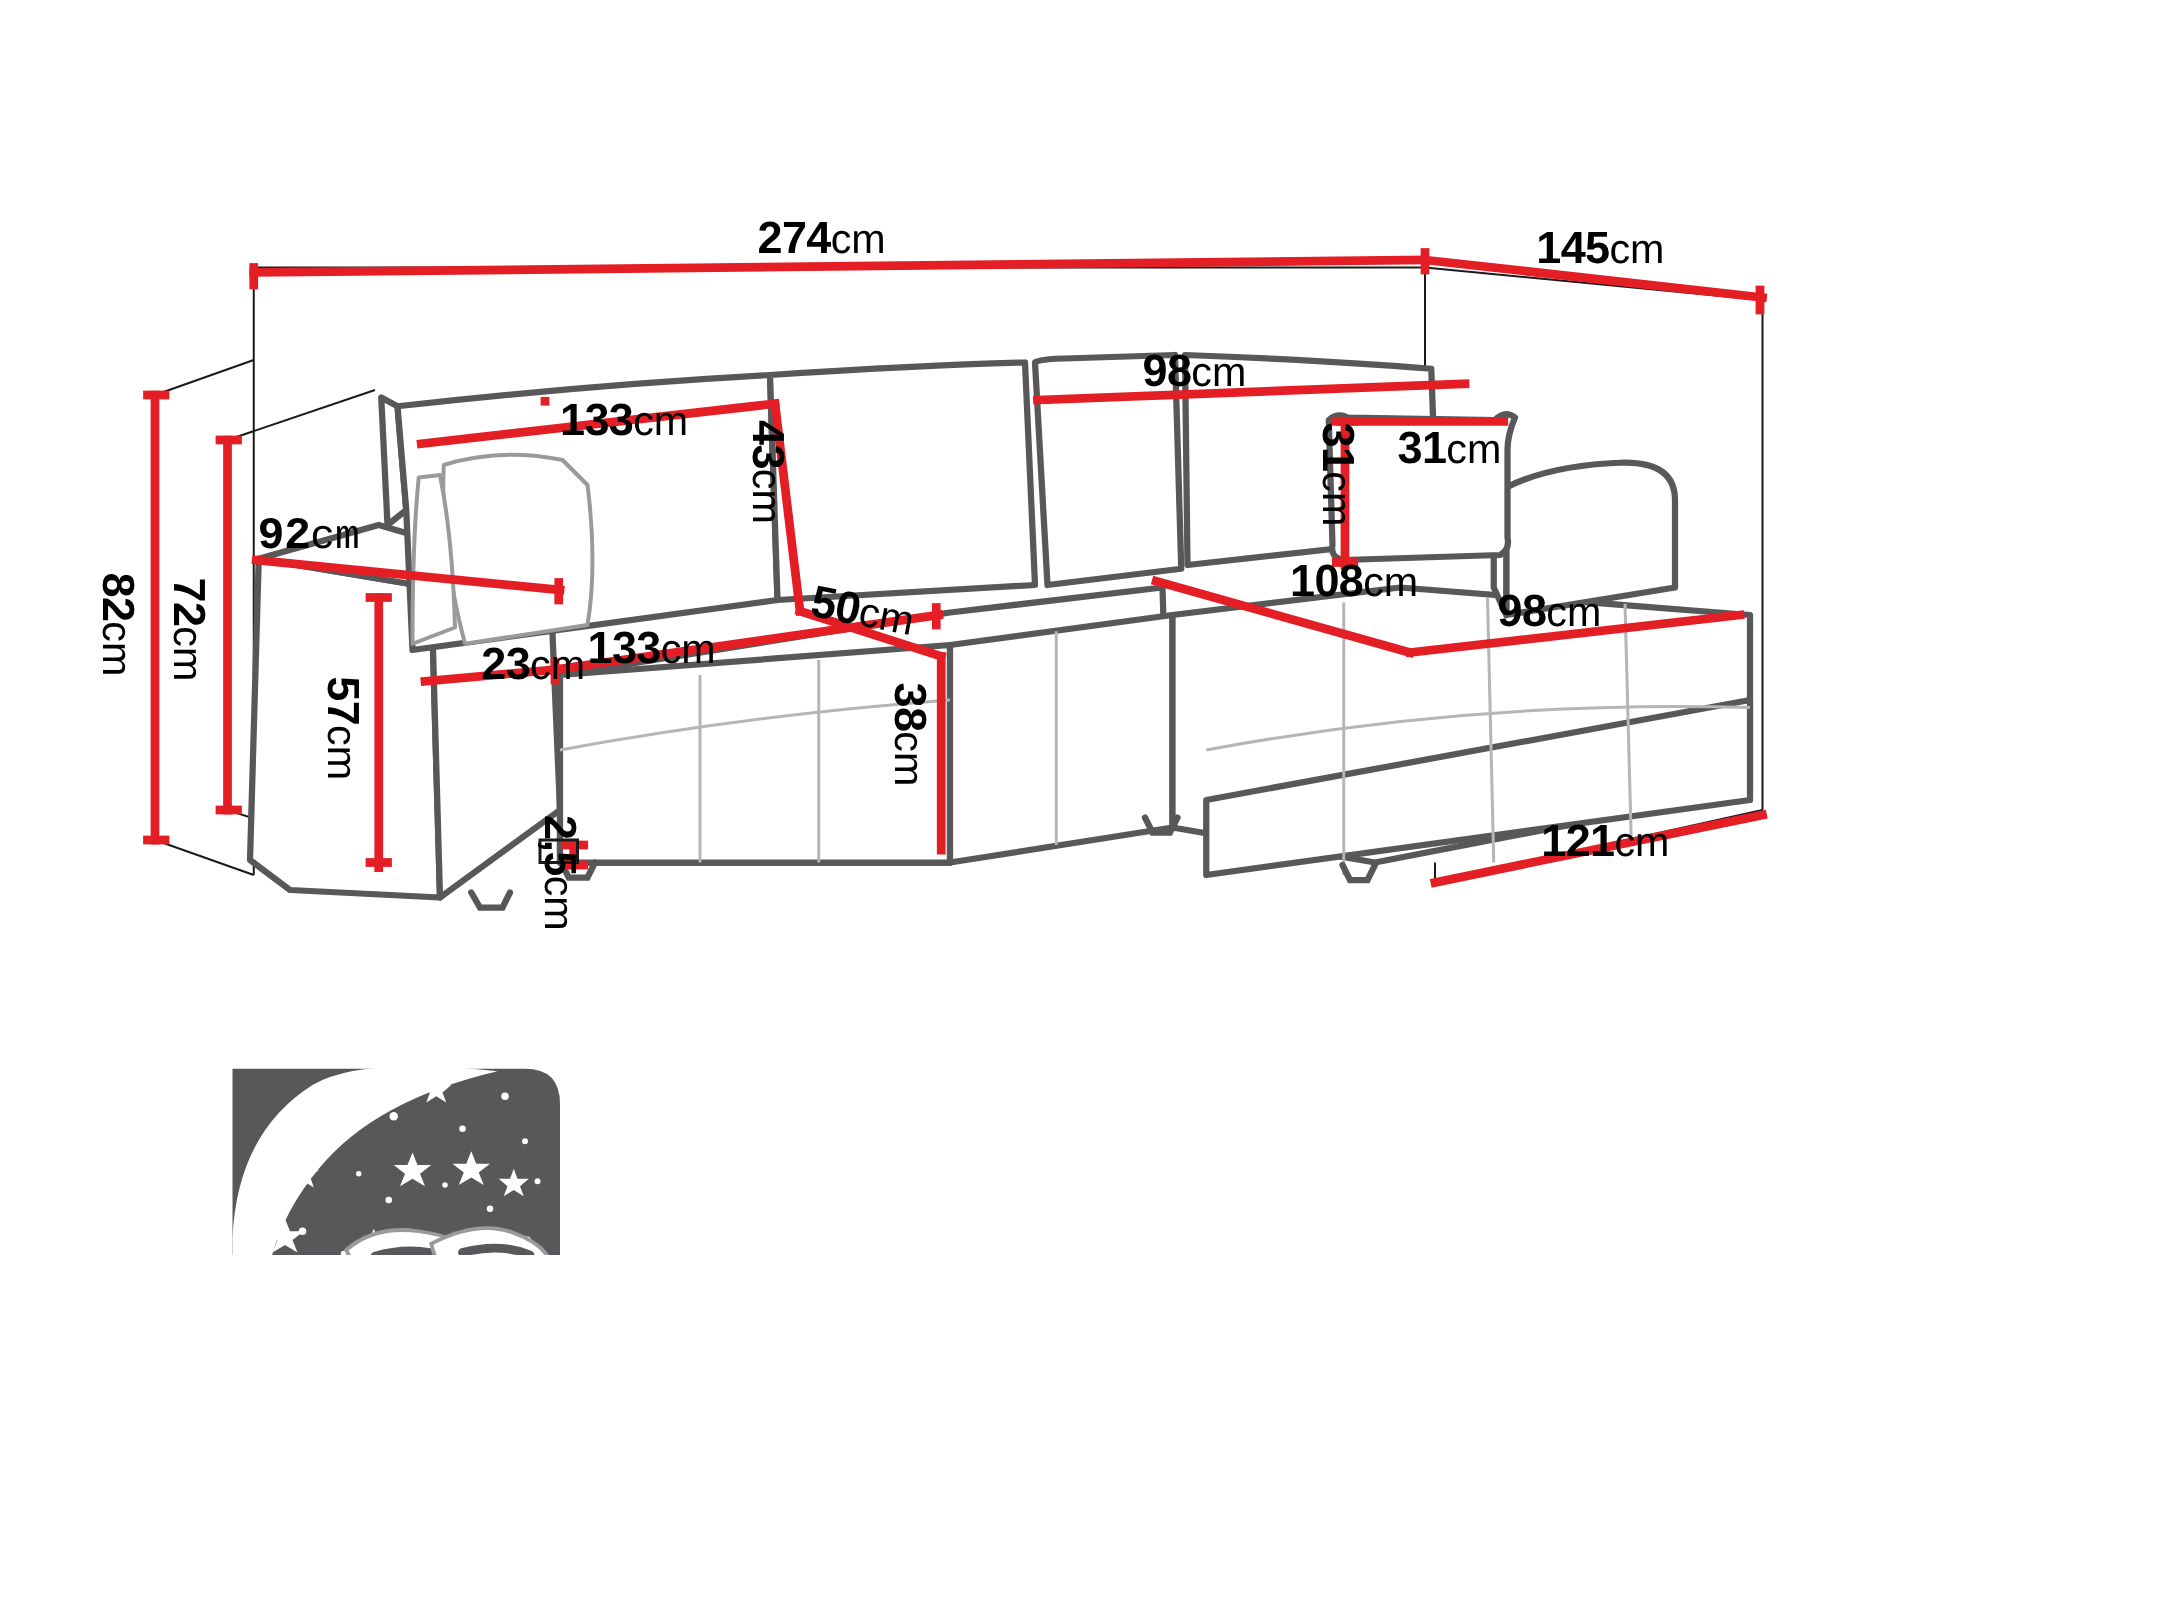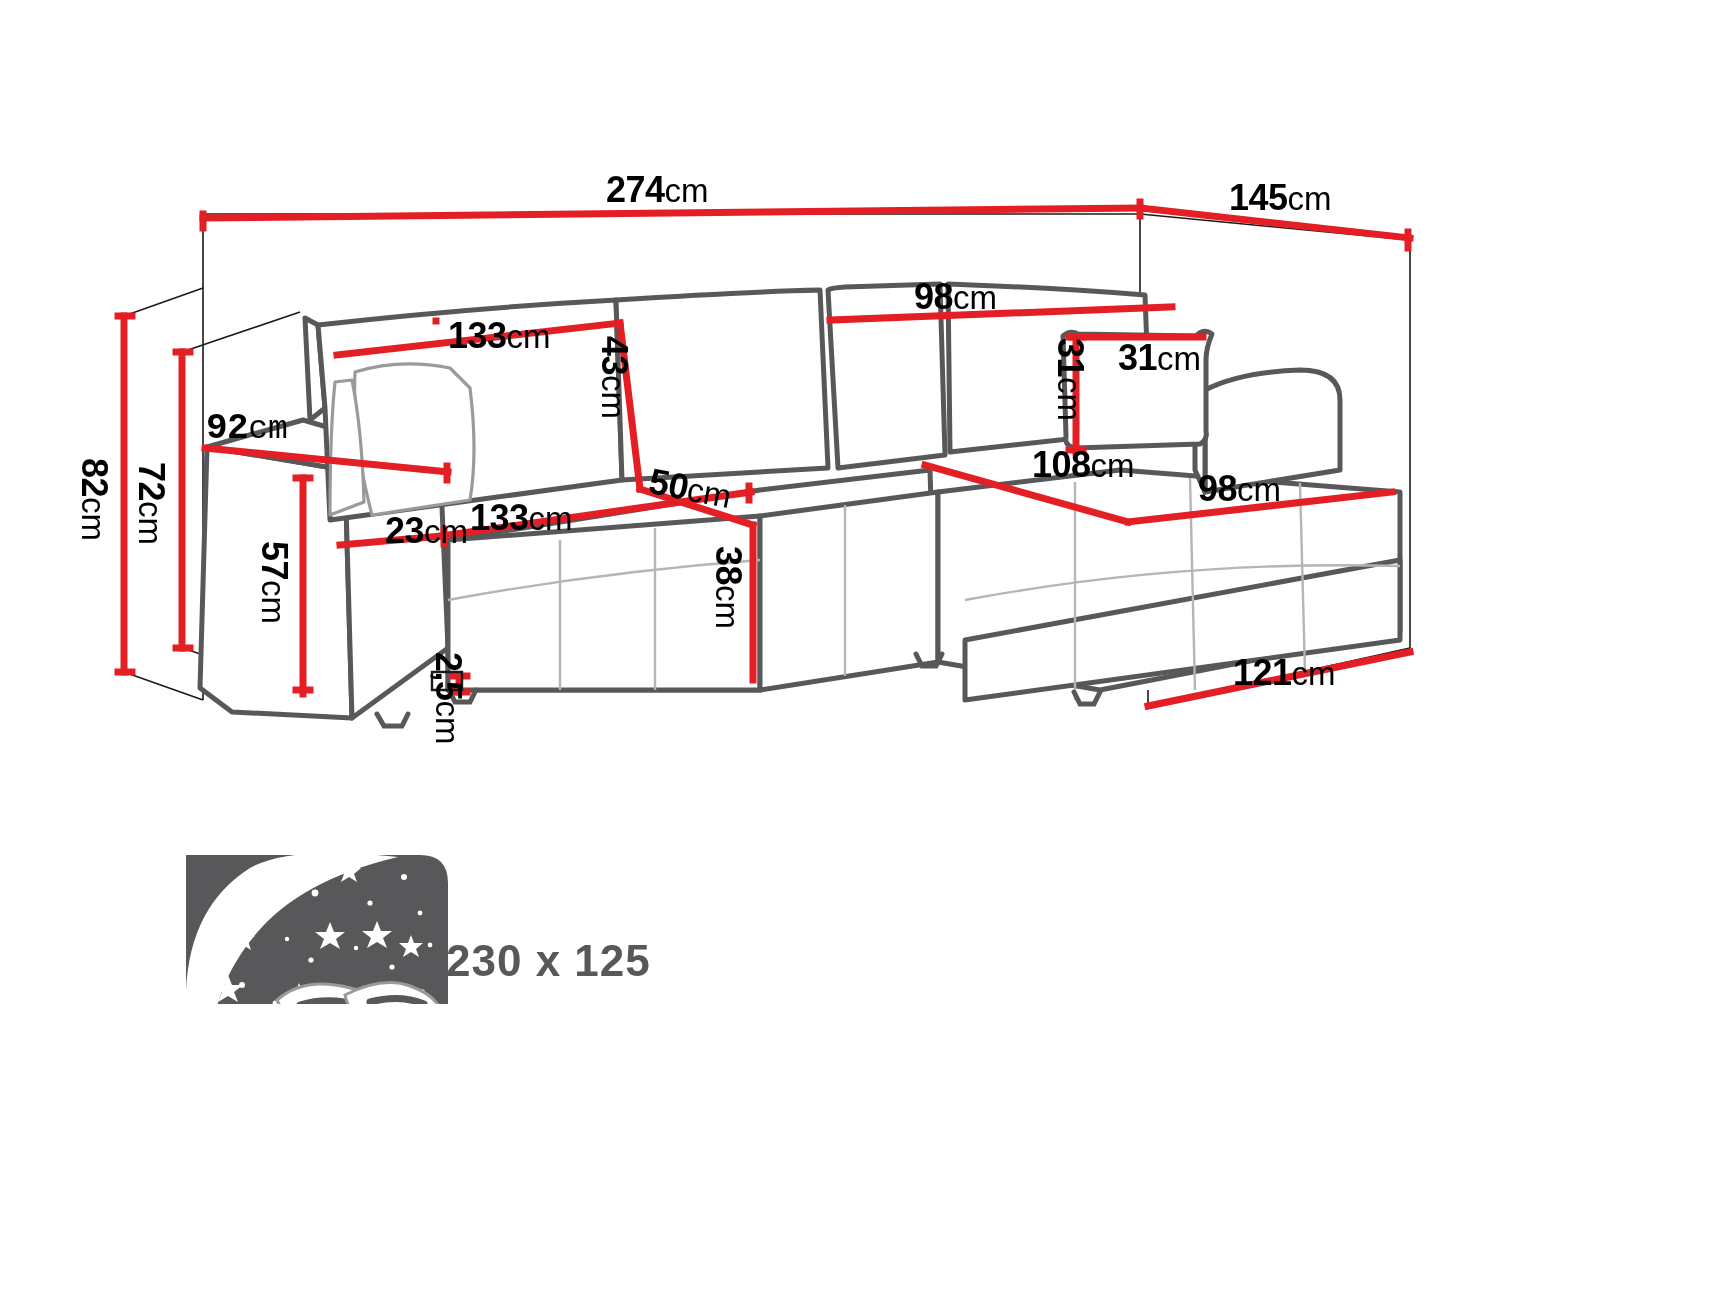--- a/index.html
+++ b/index.html
@@ -343,15 +343,14 @@
   </div>
 
   <div class="dimlabel" style="left:1198px; top:471px;">
     <span class="num">98</span><span class="unit">cm</span>
   </div>
 
   <div class="dimlabel" style="left:1233px; top:655px;text-align:right;">
     <span class="num">121</span><span class="unit">cm</span>
   </div>
 
-  <div class="bedlabel" style="left:446px; top:936px;">230 x 125</div>
 
 </div>
 
 </body></html>

